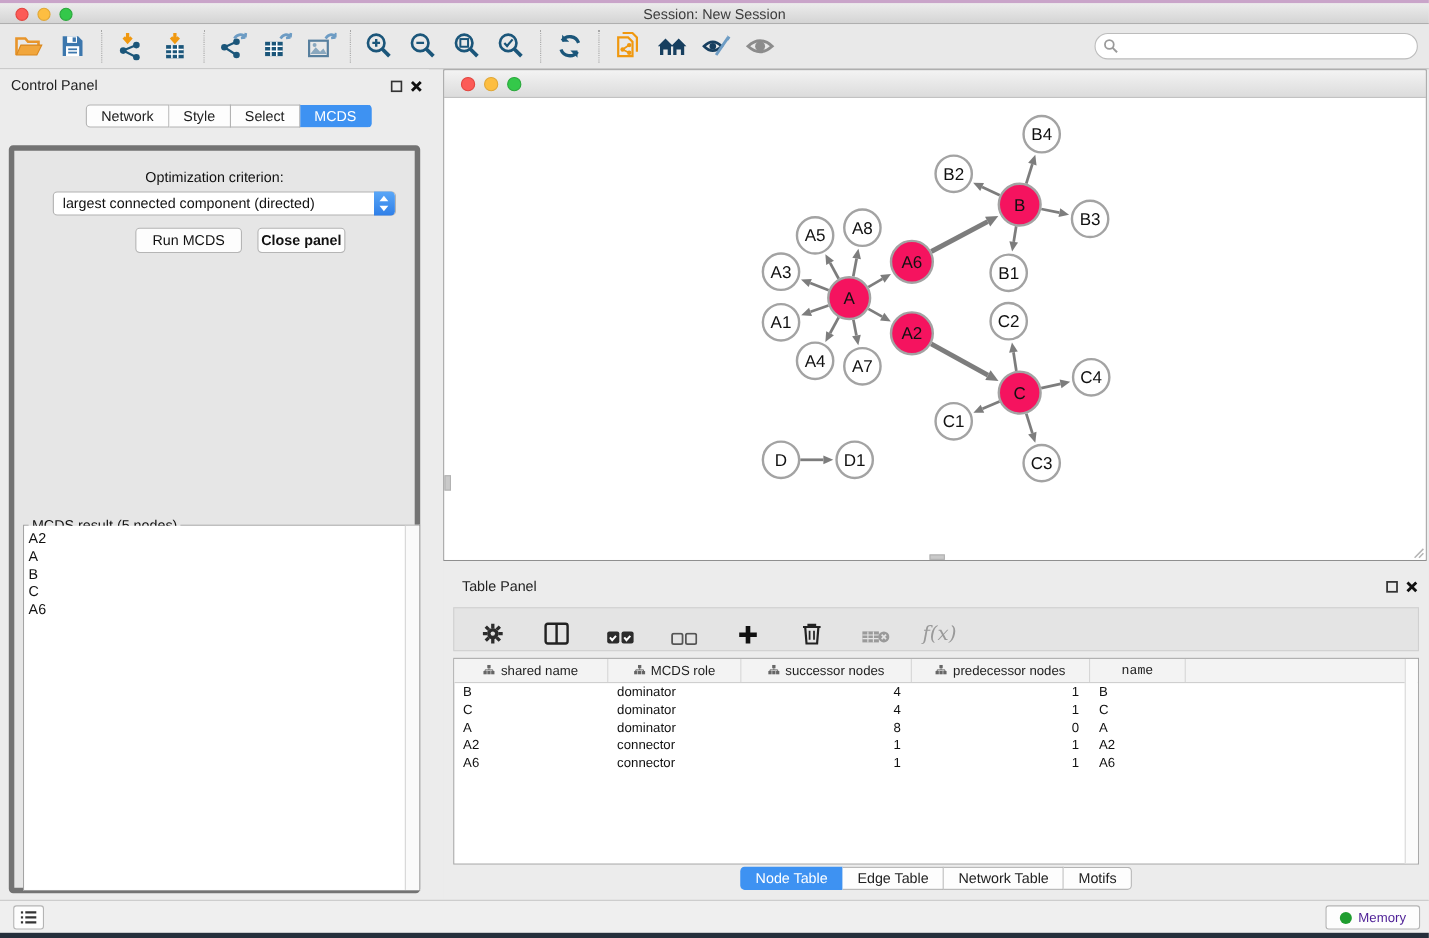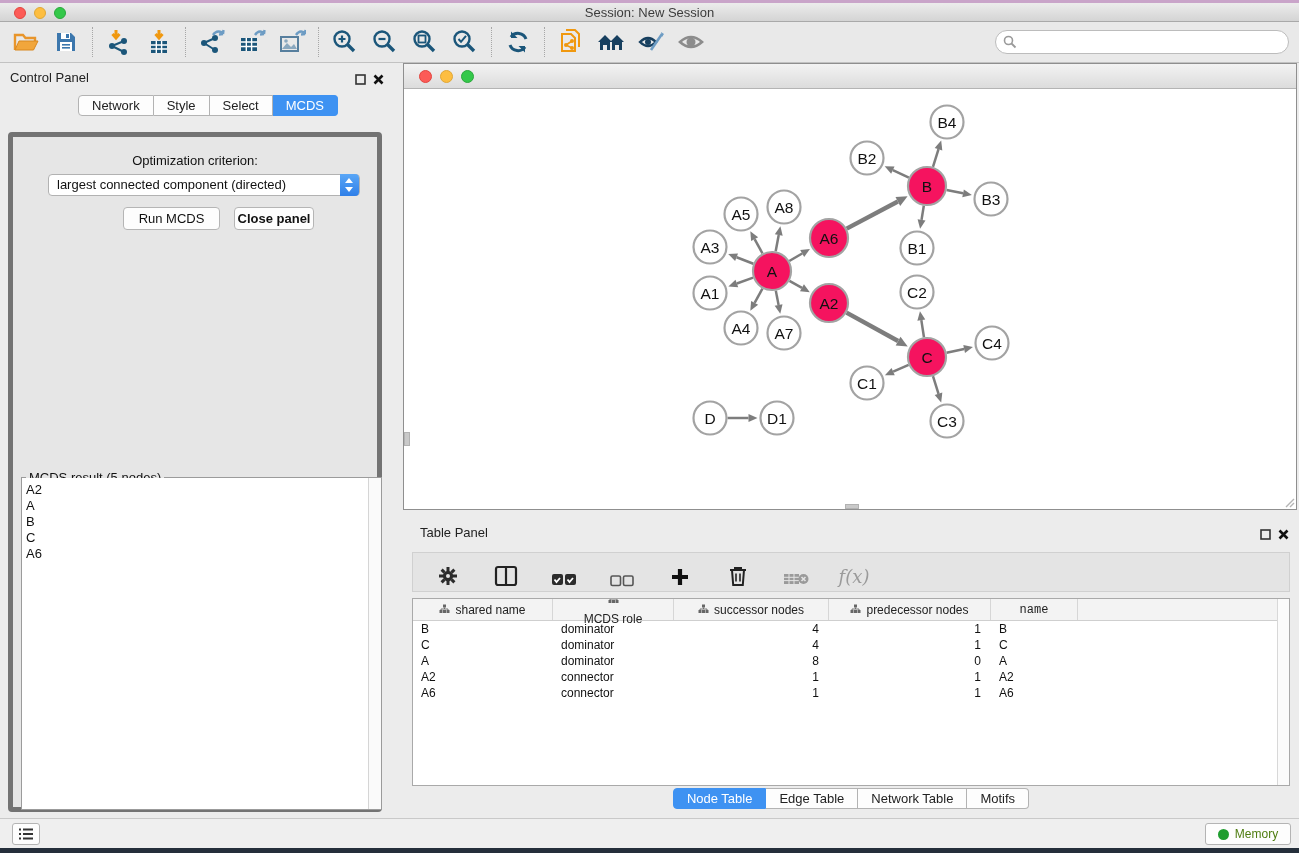--- a/index.html
+++ b/index.html
@@ -107,21 +107,21 @@
 
   
   .status-bar { position:absolute; left:0; top:818px; width:100%; height:30px;
     background:#efefef; border-top:1px solid #c9c9c9; }
   .list-btn { position:absolute; left:12px; top:4px; width:28px; height:22px;
     background:#fdfdfd; border:1px solid #b4b4b4; border-radius:3px;
     display:flex; align-items:center; justify-content:center; cursor:default; }
   .memory-btn { position:absolute; right:8px; top:4px; width:86px; height:22px;
     background:#fdfdfd; border:1px solid #b4b4b4; border-radius:3px;
     display:flex; align-items:center; justify-content:center; gap:6px;
-    font-size:12px; color:#4d7c0f; cursor:default; }
+    font-size:12px; color:#4c1d95; cursor:default; }
   .mem-dot { width:11px; height:11px; border-radius:50%; background:#1f9d2f; }
   .desktop-strip { position:absolute; left:0; bottom:0; width:100%; height:5px; background:#252f3b; }
 </style>
 </head>
 <body>
 
 <div class="app">
   <div class="purple-line"></div>
 
   <div class="mac-titlebar">
@@ -482,21 +482,21 @@
           <div class="th" style="width: 140px;">
             <span><svg width="11" height="10" viewBox="0 0 11 10">
                 <rect x="4" y="0.5" width="3" height="3" fill="#666"></rect>
                 <rect x="0.5" y="6" width="3" height="3" fill="#666"></rect>
                 <rect x="4" y="6" width="3" height="3" fill="#666"></rect>
                 <rect x="7.5" y="6" width="3" height="3" fill="#666"></rect>
                 <path d="M5.5 3.5 v1.5 M2 6 v-1 h7 v1" fill="none" stroke="#666" stroke-width="0.9"></path>
               </svg></span>
             <span>shared name</span>
           </div>
-          <div class="th" style="width: 121px; flex-direction: column;">
+          <div class="th" style="width: 121px;">
             <span><svg width="11" height="10" viewBox="0 0 11 10">
                 <rect x="4" y="0.5" width="3" height="3" fill="#666"></rect>
                 <rect x="0.5" y="6" width="3" height="3" fill="#666"></rect>
                 <rect x="4" y="6" width="3" height="3" fill="#666"></rect>
                 <rect x="7.5" y="6" width="3" height="3" fill="#666"></rect>
                 <path d="M5.5 3.5 v1.5 M2 6 v-1 h7 v1" fill="none" stroke="#666" stroke-width="0.9"></path>
               </svg></span>
             <span>MCDS role</span>
           </div>
           <div class="th" style="width: 155px;">

